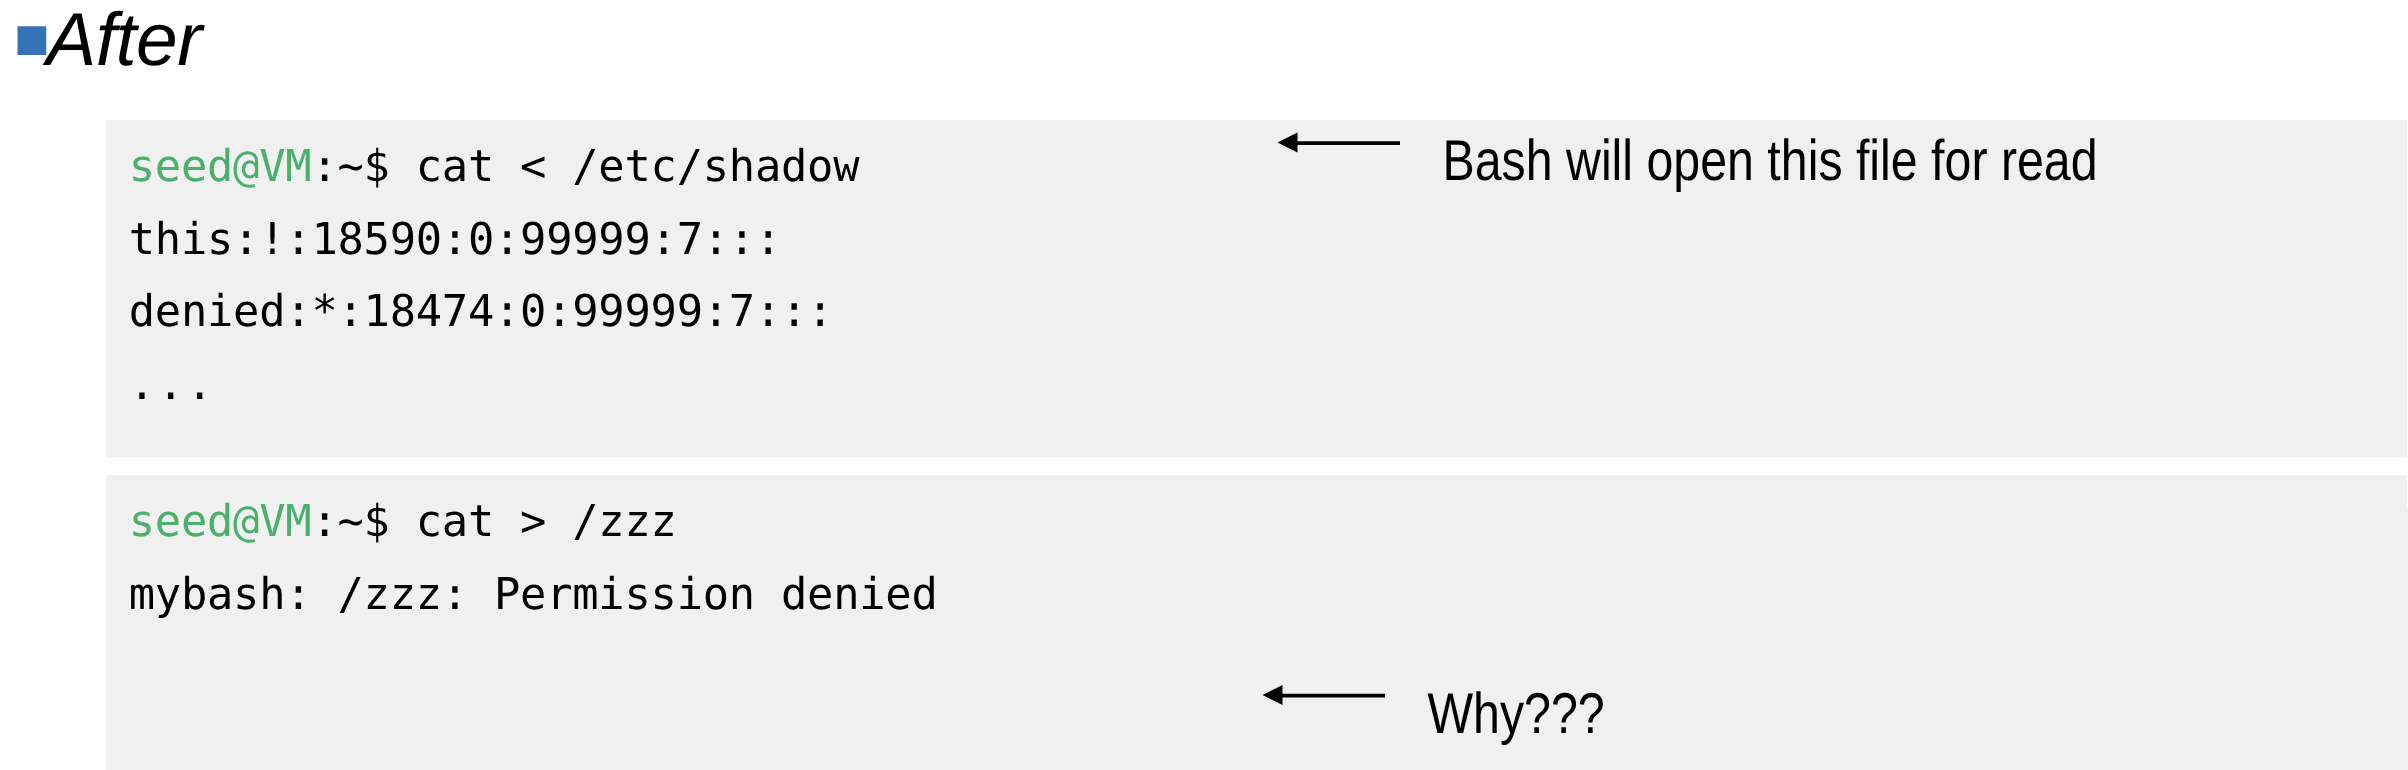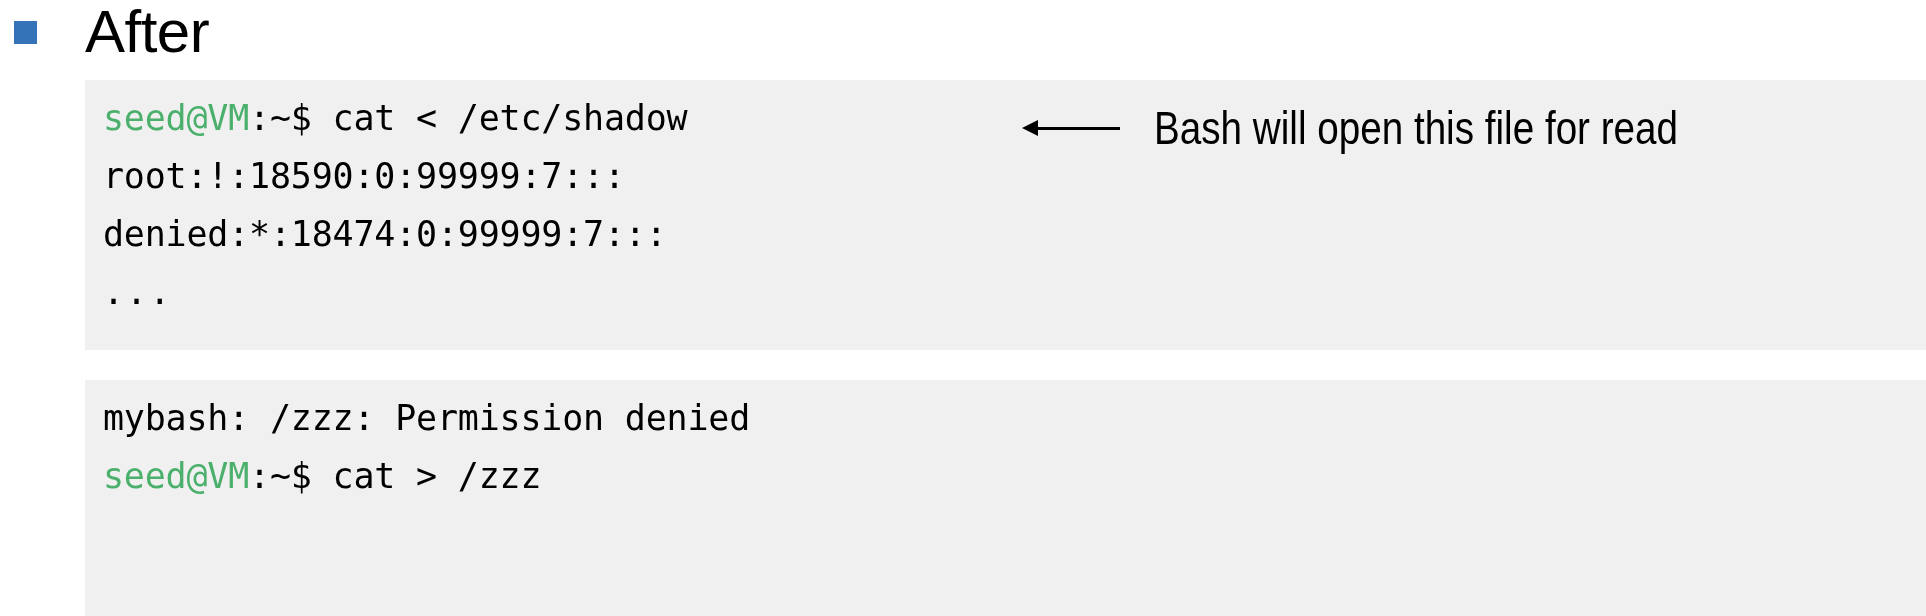--- a/index.html
+++ b/index.html
@@ -33,34 +33,34 @@
     background: #3573b9;
     margin-left: 14px;
     margin-right: 0px;
     flex: 0 0 auto;
   }
   .title-text {
     font-family: "Liberation Sans", sans-serif;
     font-size: 60px;
     line-height: 64px;
     color: #000000;
-    margin-left: 48px;
     letter-spacing: -0.5px;
     white-space: nowrap;
+    font-style: italic;
   }
 
   
   .code-block {
     position: absolute;
     background: #f0f0f0;
     box-sizing: border-box;
   }
   #code-block-1 {
     left: 85px;
-    top: 80px;
+    top: 96px;
     width: 1841px;
     height: 270px;
   }
   #code-block-2 {
     left: 85px;
     top: 380px;
     width: 1841px;
     height: 236px;
   }
   .code-line {
@@ -85,21 +85,21 @@
     line-height: 58px;
     color: #000000;
     padding-left: 18px;
     letter-spacing: 2px;
   }
 
   
   .annotation {
     position: absolute;
     display: flex;
-    align-items: center;
+    align-items: flex-start;
     white-space: nowrap;
   }
   #annotation-1 { left: 1022px; top: 103px; }
   #annotation-2 { left: 1010px; top: 545px; }
 
   .arrow-left {
     position: relative;
     width: 98px;
     height: 22px;
     flex: 0 0 auto;
@@ -140,42 +140,49 @@
   <div class="title-row">
     <div class="bullet-square"></div>
     <div class="title-text">After</div>
   </div>
 
   <div class="code-block" id="code-block-1">
     <div class="code-block-inner">
 
       <div class="code-line"><span class="user-host">seed@VM</span><span>:~$ cat &lt; /etc/shadow</span></div>
 
-      <div class="code-line"><span>root:!:18590:0:99999:7:::</span></div>
+      <div class="code-line"><span>this:!:18590:0:99999:7:::</span></div>
 
       <div class="code-line"><span>denied:*:18474:0:99999:7:::</span></div>
 
 
       <div class="ellipsis-line">...</div>
 
     </div>
   </div>
 
   <div class="annotation" id="annotation-1">
     <div class="arrow-left">
       <div class="head"></div>
       <div class="shaft"></div>
     </div>
     <div class="annotation-label">Bash will open this file for read</div>
   </div>
 
   <div class="code-block" id="code-block-2">
     <div class="code-block-inner">
 
+      <div class="code-line"><span class="user-host">seed@VM</span><span>:~$ cat &gt; /zzz</span></div>
+
       <div class="code-line"><span>mybash: /zzz: Permission denied</span></div>
-
-      <div class="code-line"><span class="user-host">seed@VM</span><span>:~$ cat &gt; /zzz</span></div>
 
     </div>
   </div>
 
+  <div class="annotation" id="annotation-2">
+    <div class="arrow-left">
+      <div class="head"></div>
+      <div class="shaft"></div>
+    </div>
+    <div class="annotation-label">Why???</div>
+  </div>
 
 </div>
 
 </body></html>

